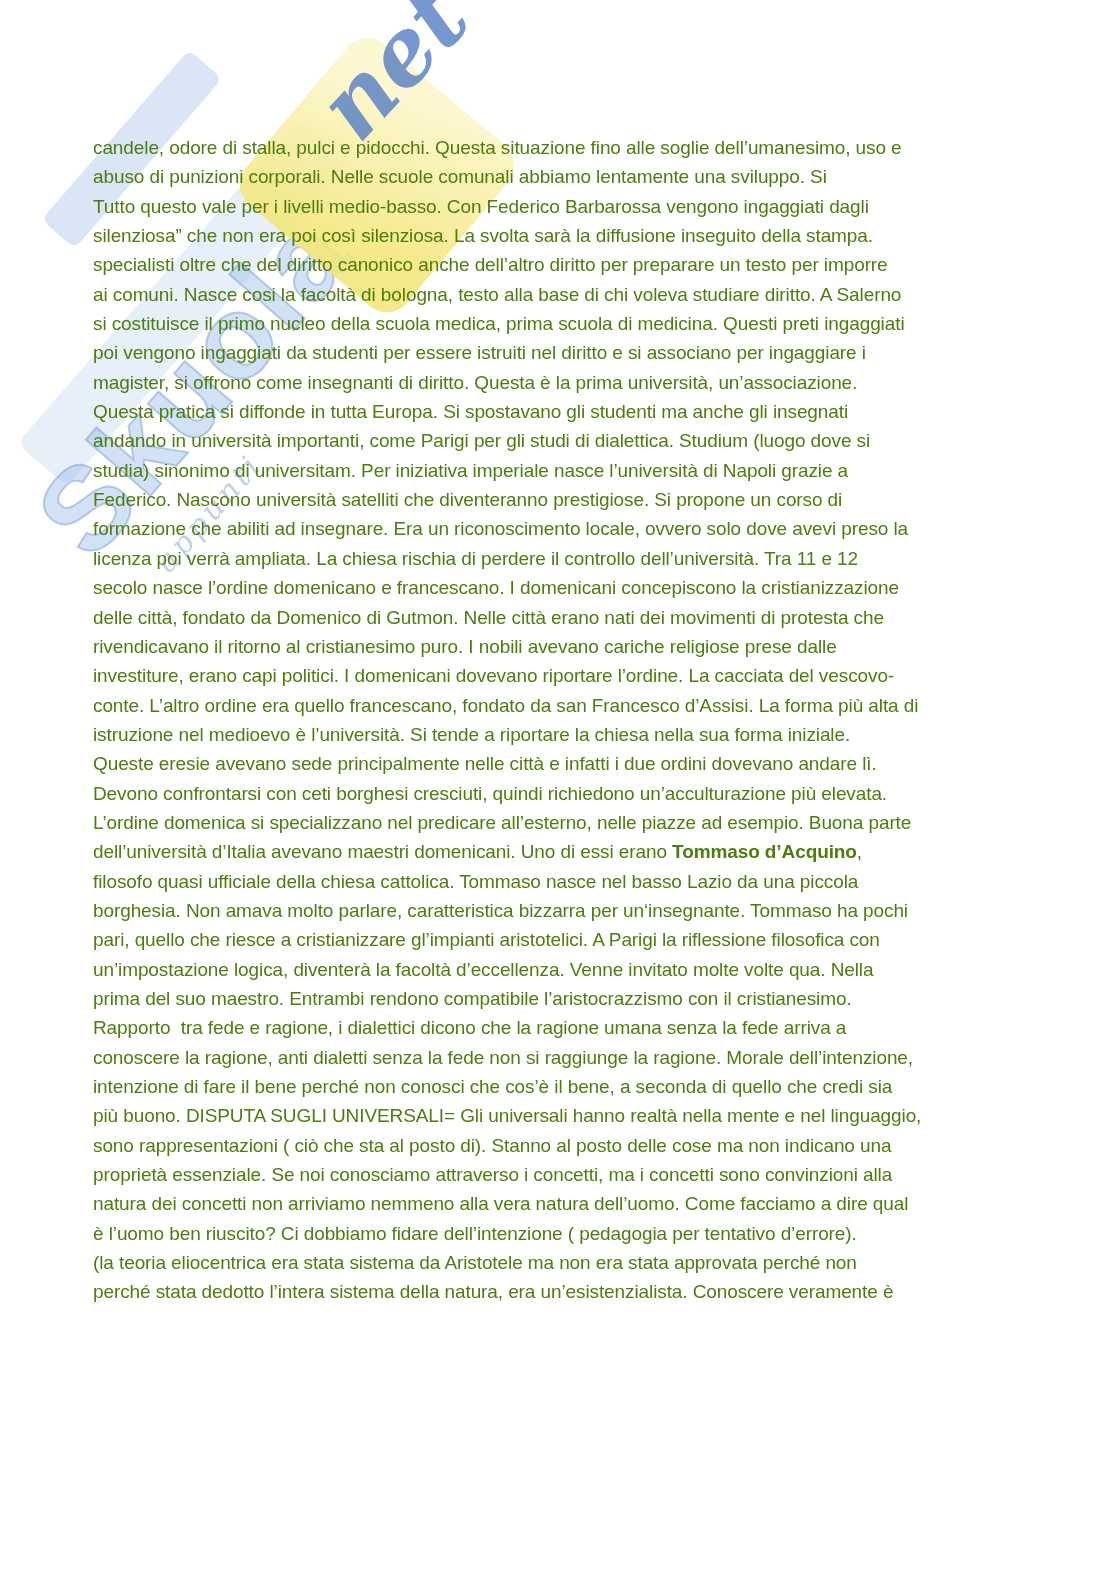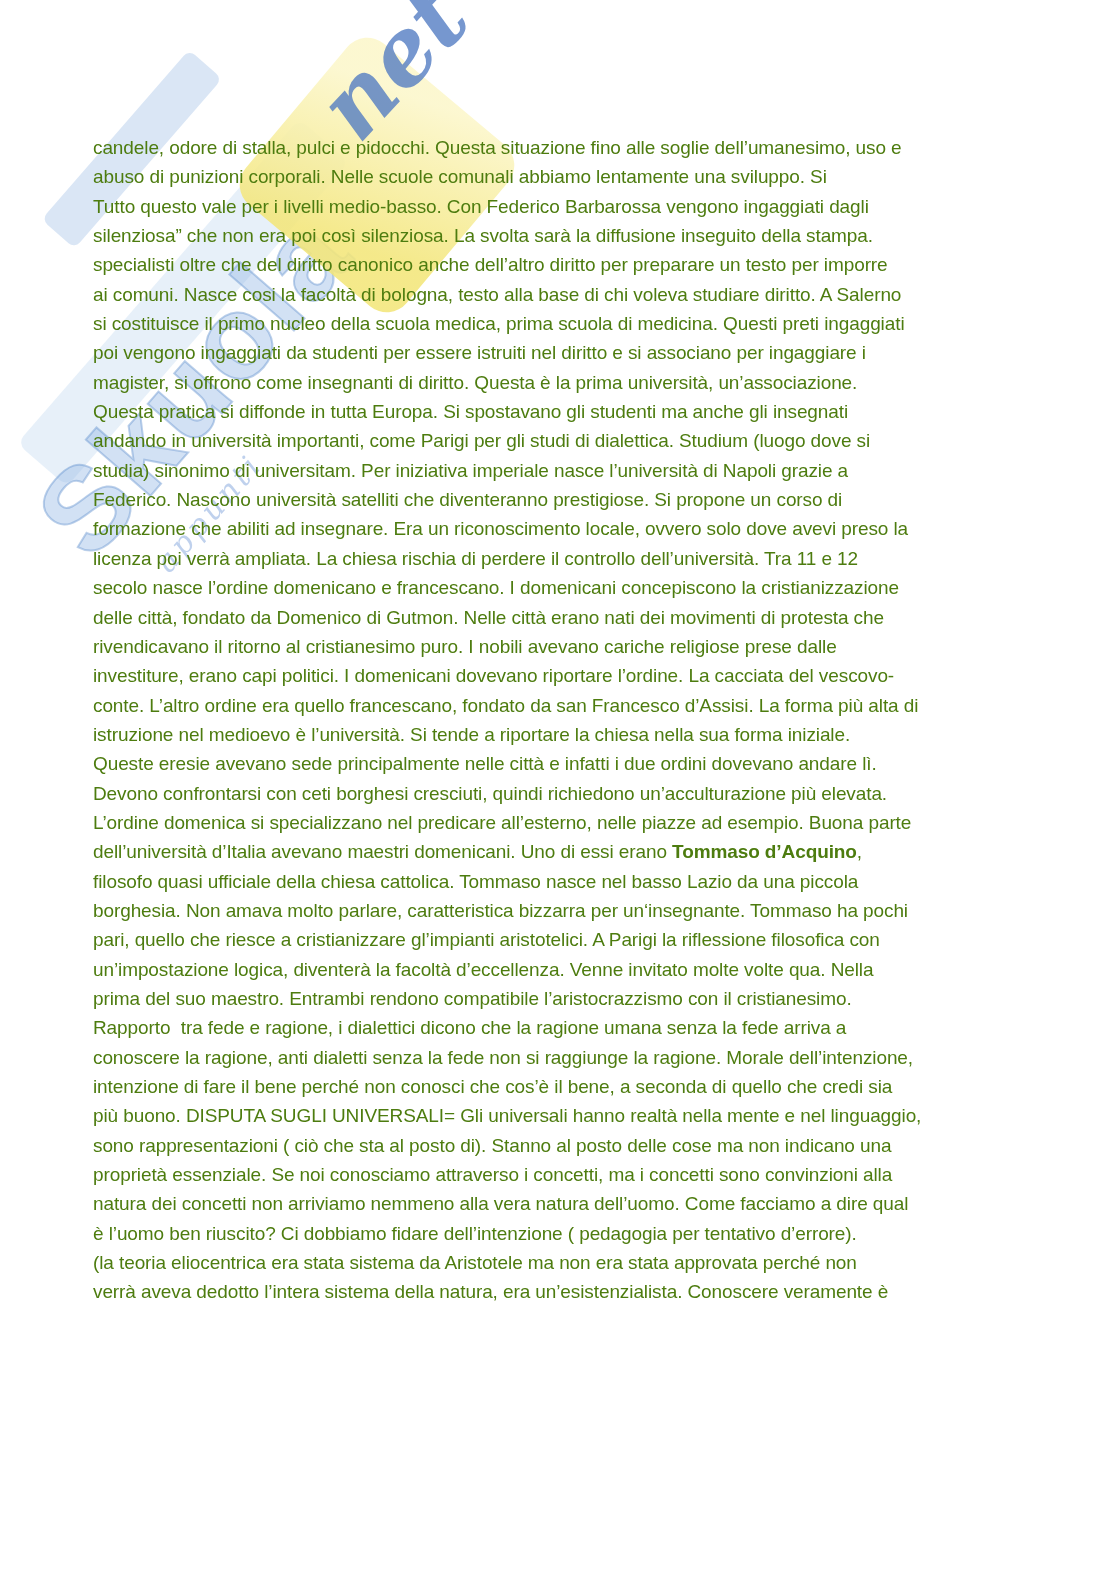--- a/index.html
+++ b/index.html
@@ -110,14 +110,14 @@
     <div class="line"><span>prima del suo maestro. Entrambi rendono compatibile l’aristocrazzismo con il cristianesimo.</span></div>
     <div class="line"><span>Rapporto  tra fede e ragione, i dialettici dicono che la ragione umana senza la fede arriva a</span></div>
     <div class="line"><span>conoscere la ragione, anti dialetti senza la fede non si raggiunge la ragione. Morale dell’intenzione,</span></div>
     <div class="line"><span>intenzione di fare il bene perché non conosci che cos’è il bene, a seconda di quello che credi sia</span></div>
     <div class="line"><span>più buono. DISPUTA SUGLI UNIVERSALI= Gli universali hanno realtà nella mente e nel linguaggio,</span></div>
     <div class="line"><span>sono rappresentazioni ( ciò che sta al posto di). Stanno al posto delle cose ma non indicano una</span></div>
     <div class="line"><span>proprietà essenziale. Se noi conosciamo attraverso i concetti, ma i concetti sono convinzioni alla</span></div>
     <div class="line"><span>natura dei concetti non arriviamo nemmeno alla vera natura dell’uomo. Come facciamo a dire qual</span></div>
     <div class="line"><span>è l’uomo ben riuscito? Ci dobbiamo fidare dell’intenzione ( pedagogia per tentativo d’errore).</span></div>
     <div class="line"><span>(la teoria eliocentrica era stata sistema da Aristotele ma non era stata approvata perché non</span></div>
-    <div class="line"><span>verrà aveva dedotto l’intera sistema della natura, era un’esistenzialista. Conoscere veramente è</span></div>
+    <div class="line"><span>perché stata dedotto l’intera sistema della natura, era un’esistenzialista. Conoscere veramente è</span></div>
   </div>
 
 </body></html>

